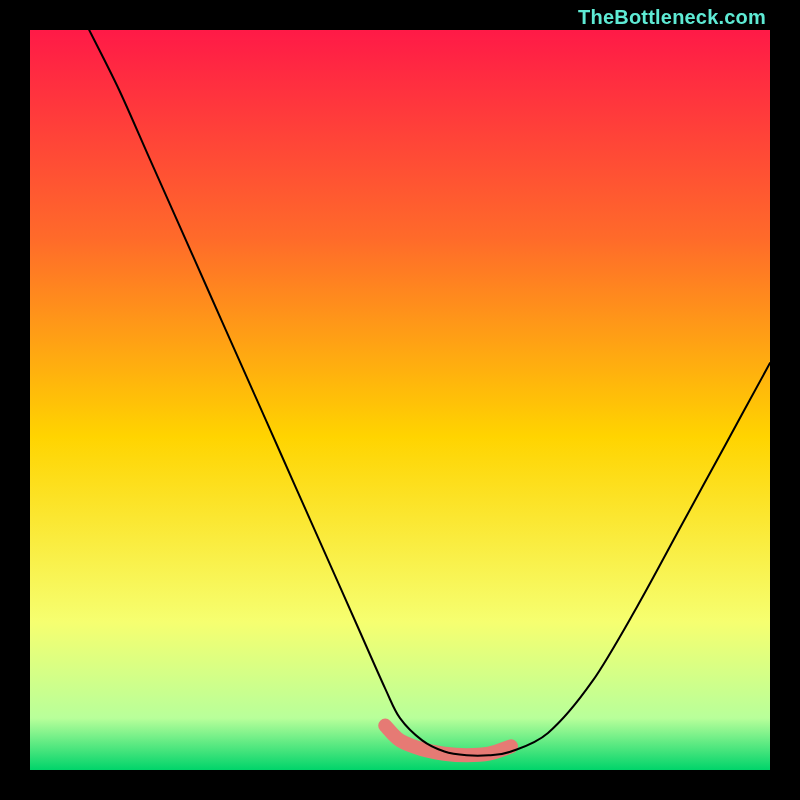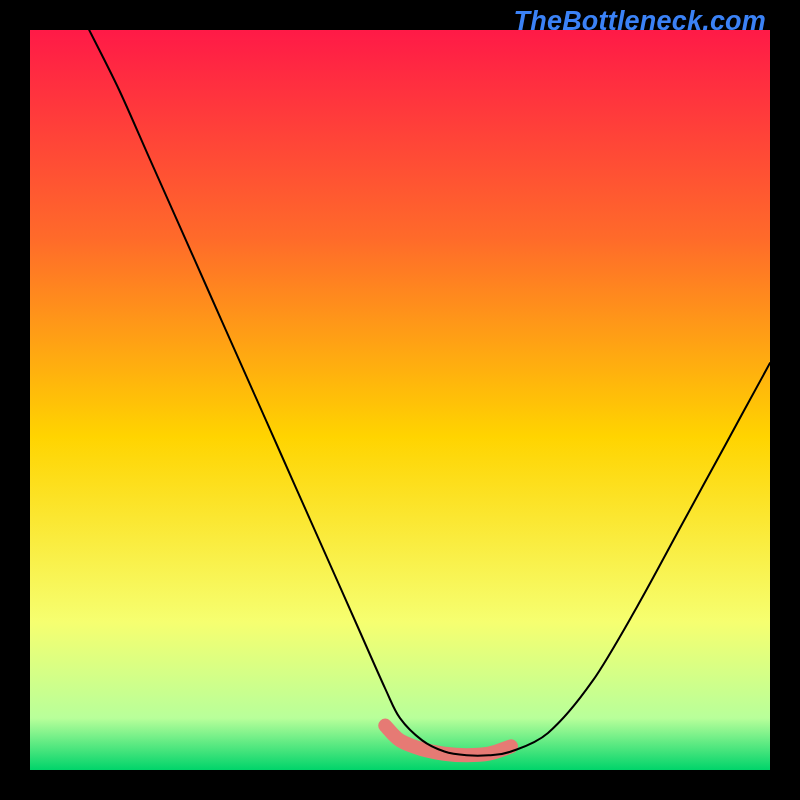--- a/index.html
+++ b/index.html
@@ -28,25 +28,24 @@
     position: absolute;
     left: 0; top: 0;
     width: 100%;
     height: 100%;
   }
   .watermark {
     position: absolute;
     top: 6px;
     right: 34px;
     font-family: Arial, Helvetica, sans-serif;
-    font-size: 27px;
+    font-size: 20px;
     font-weight: 600;
-    color: #3b82f6;
+    color: #5eead4;
     letter-spacing: 0.2px;
-    font-style: italic;
   }
   svg.curve {
     position: absolute;
     left: 0; top: 0;
     width: 100%;
     height: 100%;
   }
 </style>
 </head>
 <body>

